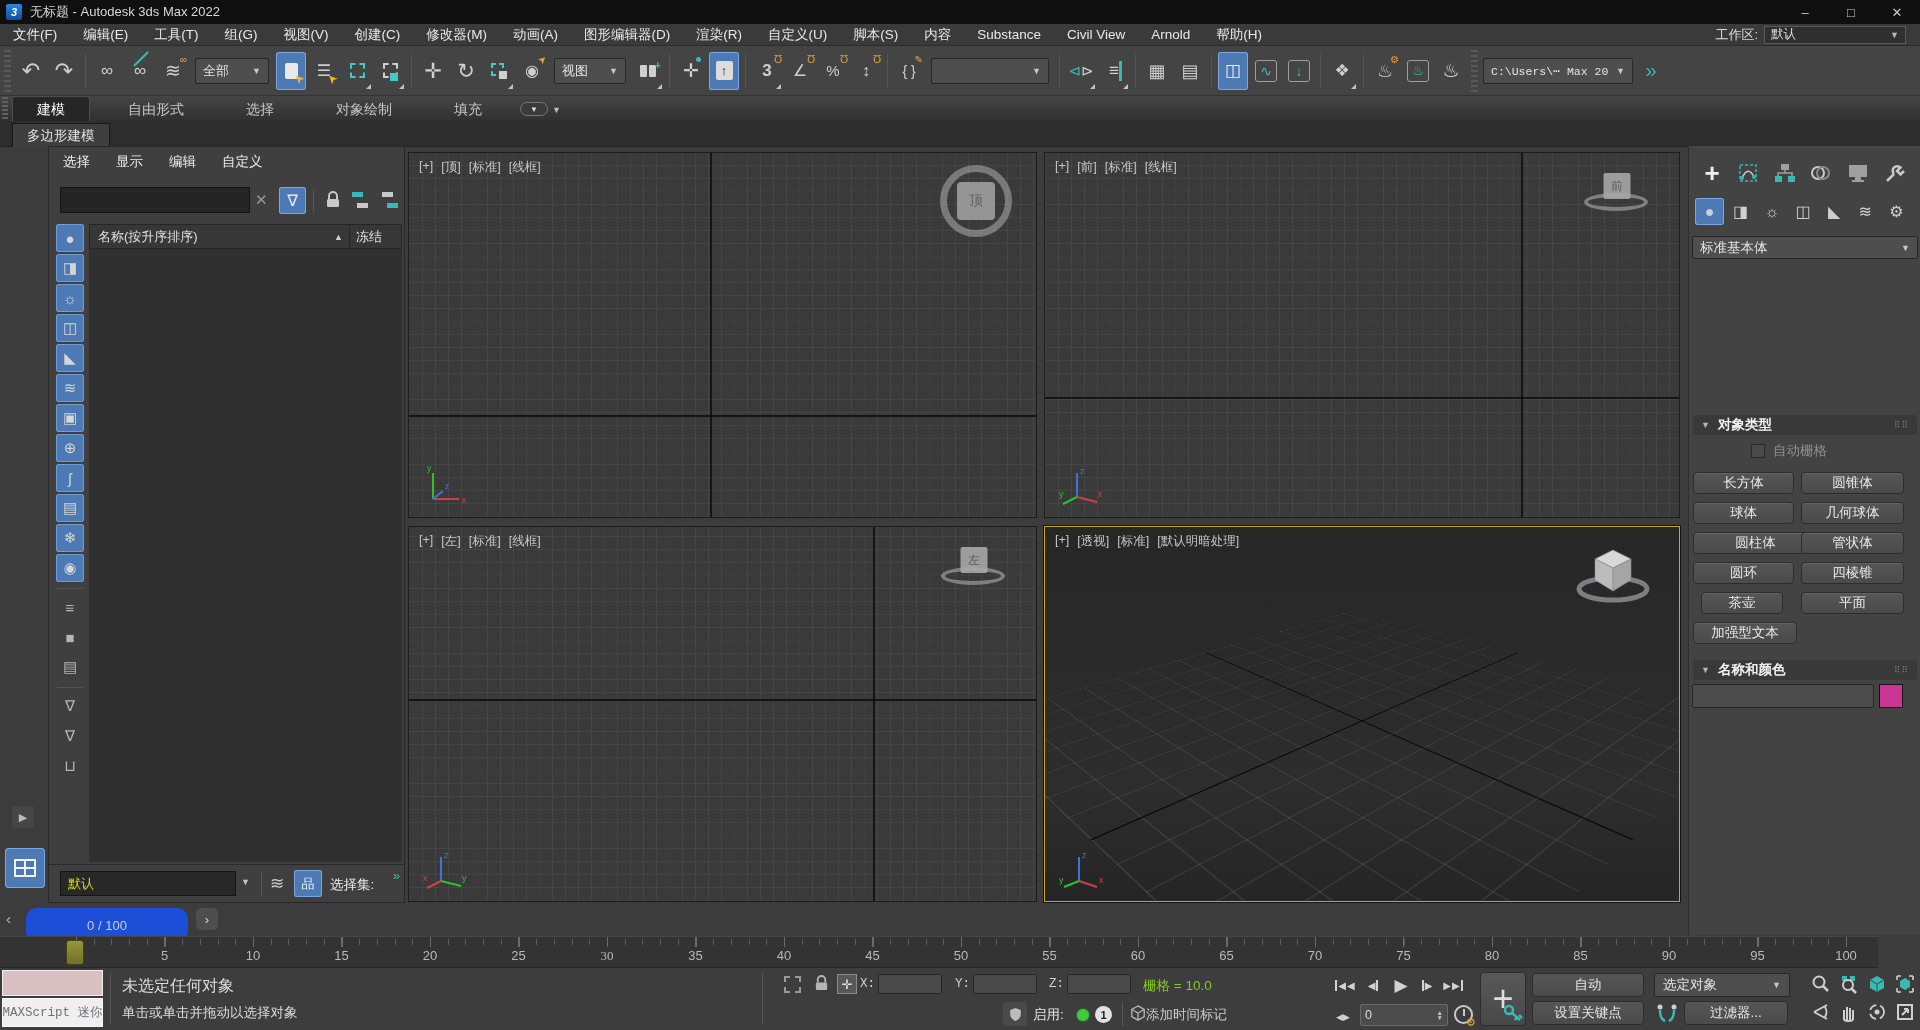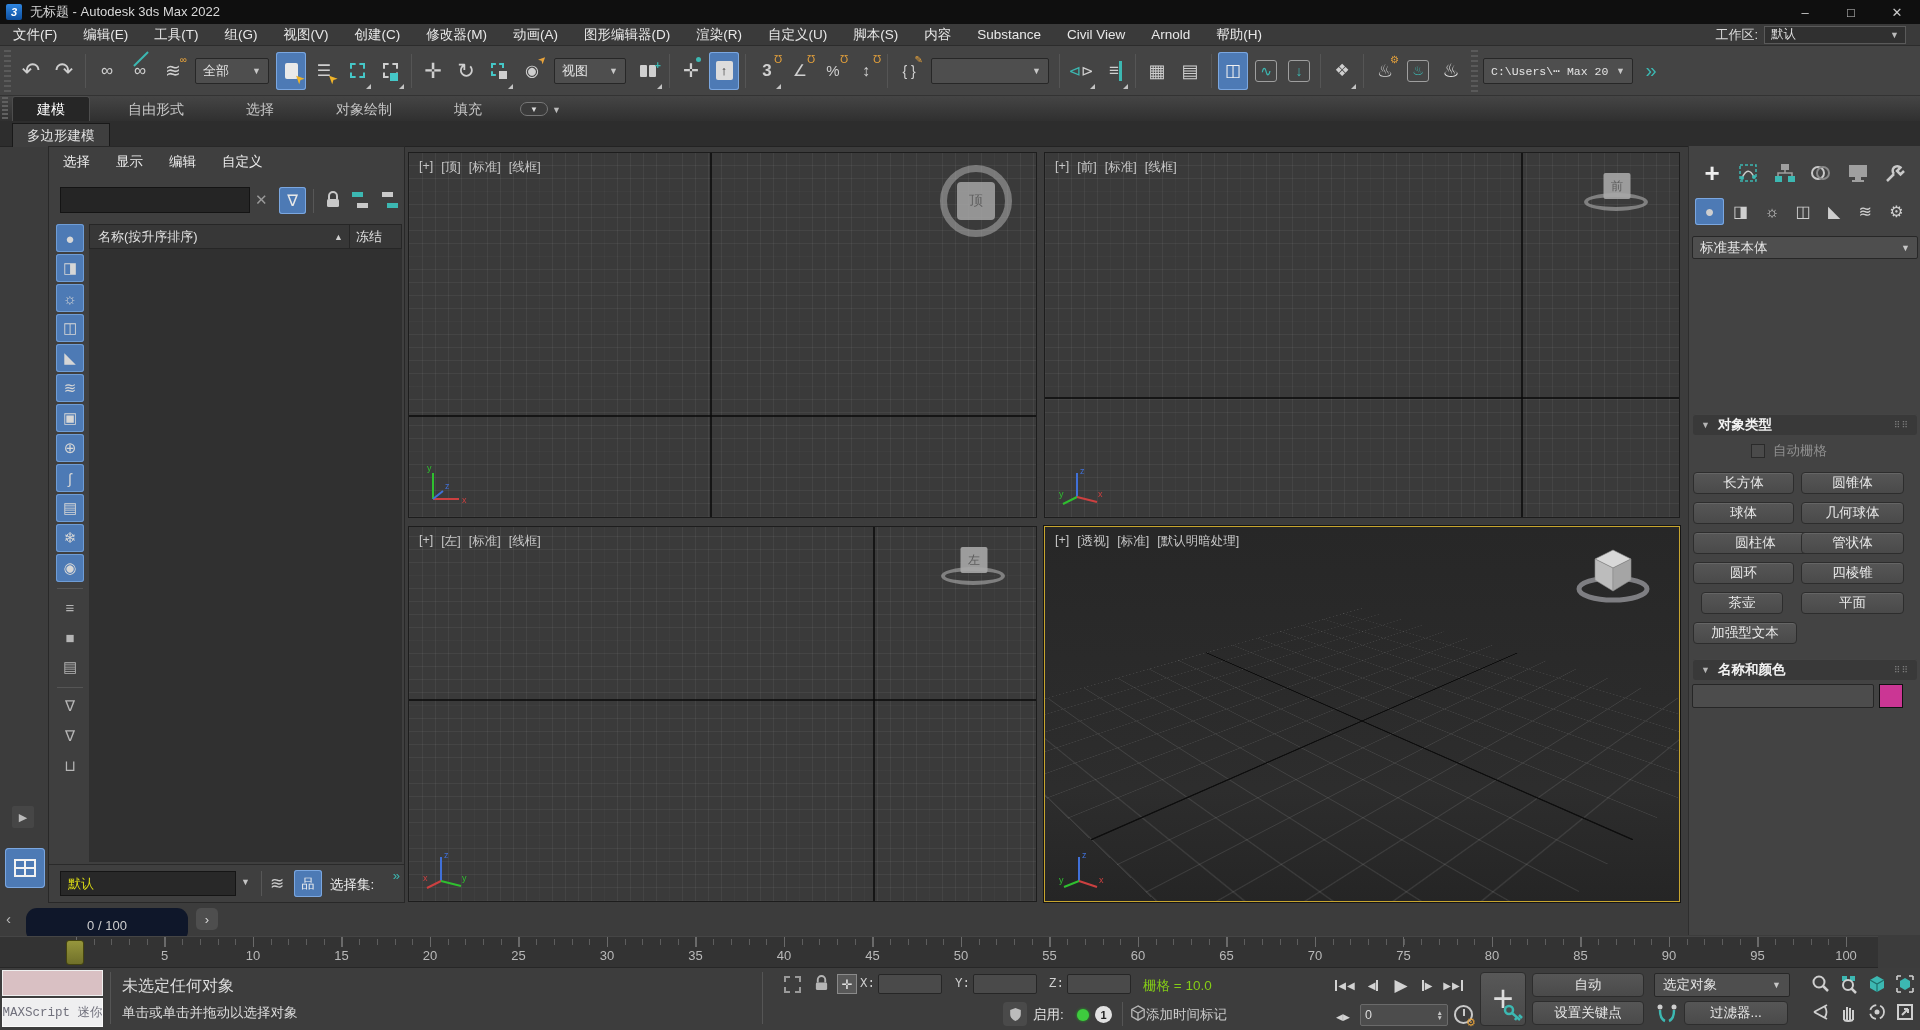--- a/index.html
+++ b/index.html
@@ -95,21 +95,21 @@
   
   #vpl-arrow{position:absolute;left:12px;top:806px;width:22px;height:22px;color:#bbb;font-size:11px;display:flex;align-items:center;justify-content:center;background:#464646;border-radius:2px;}
   #vpl-grid{position:absolute;left:5px;top:848px;width:40px;height:40px;background:#4d7ab5;box-shadow:inset 0 0 0 1px #7ba7e0;border-radius:4px;display:flex;align-items:center;justify-content:center;}
   .grid-ic{width:22px;height:18px;border:2px solid #f2f2f2;background:
     linear-gradient(90deg,transparent 8px,#f2f2f2 8px,#f2f2f2 10px,transparent 10px),
     linear-gradient(0deg,transparent 6px,#f2f2f2 6px,#f2f2f2 8px,transparent 8px);}
 
   
   #frame-counter-wrap{position:absolute;left:0;top:904px;width:405px;height:31px;}
   #cnt-left{position:absolute;left:6px;top:6px;color:#b9b9b9;font-size:15px;}
-  #frame-counter{position:absolute;left:26px;top:4px;width:162px;height:34px;background:#0f172a;border-radius:11px;color:#cfcfcf;font-size:13px;display:flex;align-items:center;justify-content:center;}
+  #frame-counter{position:absolute;left:26px;top:4px;width:162px;height:34px;background:#1d4ed8;border-radius:11px;color:#cfcfcf;font-size:13px;display:flex;align-items:center;justify-content:center;}
   #cnt-right{position:absolute;left:196px;top:4px;width:22px;height:22px;background:#4e4e4e;border-radius:5px;color:#d8d8d8;font-size:13px;display:flex;align-items:center;justify-content:center;}
 
   
   .vp{position:absolute;background-color:#3a3a3a;border:1px solid #1d1d1d;overflow:hidden;
       background-image:
         repeating-linear-gradient(90deg,rgba(255,255,255,.05) 0 1px,transparent 1px 13px),
         repeating-linear-gradient(0deg,rgba(255,255,255,.05) 0 1px,transparent 1px 13px),
         repeating-linear-gradient(90deg,rgba(0,0,0,.10) 0 1px,transparent 1px 65px),
         repeating-linear-gradient(0deg,rgba(0,0,0,.10) 0 1px,transparent 1px 65px);}
   .vp-ax-v{position:absolute;top:0;bottom:0;width:2px;background:rgba(10,10,10,.75);}
@@ -638,21 +638,21 @@
   <div id="ruler">
     <div id="ruler-ticks-minor"></div>
     <div id="ruler-ticks-major"></div>
     <div id="ruler-labels">
         <span class="ruler-num" style="left: 76px;">0</span>
         <span class="ruler-num" style="left: 164.5px;">5</span>
         <span class="ruler-num" style="left: 253px;">10</span>
         <span class="ruler-num" style="left: 341.5px;">15</span>
         <span class="ruler-num" style="left: 430px;">20</span>
         <span class="ruler-num" style="left: 518.5px;">25</span>
-        <span class="ruler-num" style="left: 607px;">30</span>
+        <span class="ruler-num" style="left: 607px; font-family: Liberation Serif, serif;">30</span>
         <span class="ruler-num" style="left: 695.5px;">35</span>
         <span class="ruler-num" style="left: 784px;">40</span>
         <span class="ruler-num" style="left: 872.5px;">45</span>
         <span class="ruler-num" style="left: 961px;">50</span>
         <span class="ruler-num" style="left: 1049.5px;">55</span>
         <span class="ruler-num" style="left: 1138px;">60</span>
         <span class="ruler-num" style="left: 1226.5px;">65</span>
         <span class="ruler-num" style="left: 1315px;">70</span>
         <span class="ruler-num" style="left: 1403.5px;">75</span>
         <span class="ruler-num" style="left: 1492px;">80</span>

